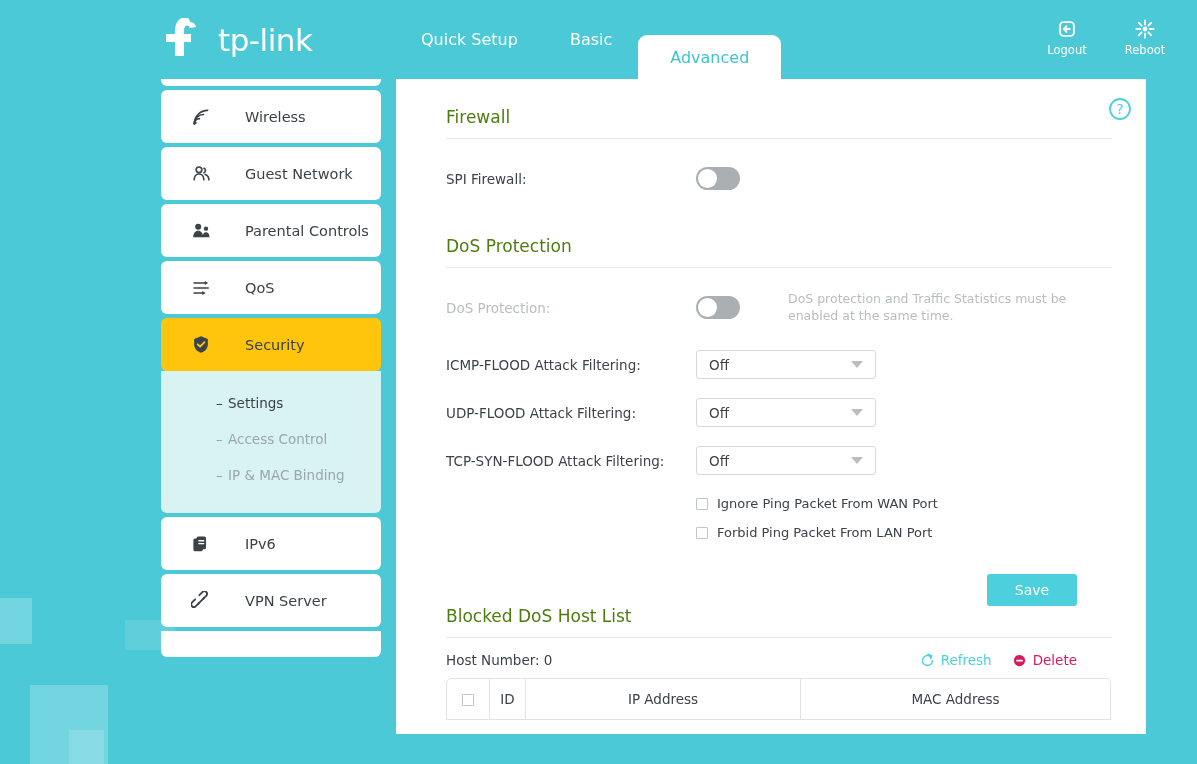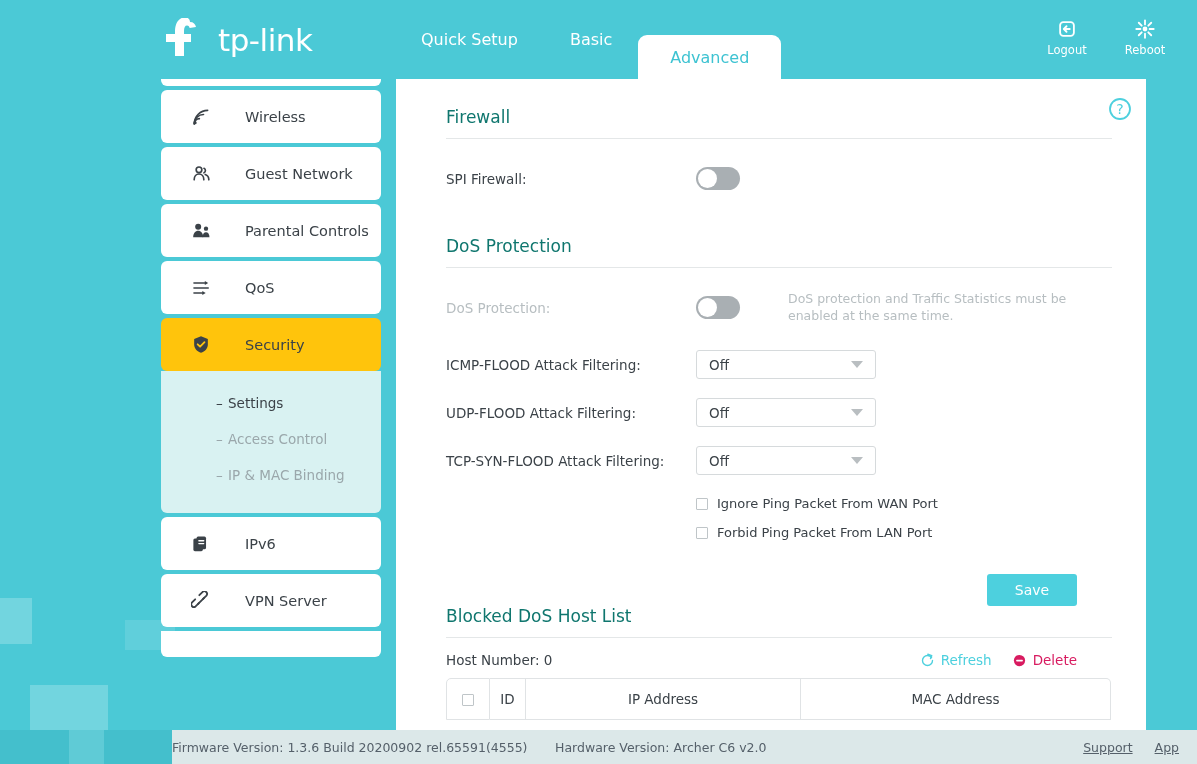--- a/index.html
+++ b/index.html
@@ -56,21 +56,21 @@
   .submenu-item .dash { display: inline-block; width: 12px; color: inherit; }
 
   
   .content {
     position: absolute; left: 396px; top: 79px; width: 750px; bottom: 30px;
     background: #fff; overflow: hidden;
   }
   .content-inner { padding: 28px 34px 0 50px; position: relative; }
   .help-icon { position: absolute; right: 14px; top: 18px; cursor: pointer; }
 
-  .sec-title { font-size: 17px; color: #0f766e; font-weight: 400; padding-bottom: 11px; }
+  .sec-title { font-size: 17px; color: #4d7c0f; font-weight: 400; padding-bottom: 11px; }
   .sec-rule { border-bottom: 1px solid #E4E7E8; margin-bottom: 22px; }
 
   .row { display: flex; align-items: center; min-height: 35px; margin-bottom: 13px; }
   .row-label { width: 250px; font-size: 13.5px; color: #3B4248; flex: none; }
   .row-label.dim { color: #B7BEC1; }
   .row-ctl { flex: none; }
   .row-note { font-size: 12.5px; color: #B7BEC1; line-height: 1.35; margin-left: 48px; max-width: 290px; }
 
   .toggle { width: 44px; height: 23px; border-radius: 12px; background: #A9AFB3; position: relative; cursor: pointer; }
   .toggle .knob { position: absolute; left: 2px; top: 2px; width: 19px; height: 19px; border-radius: 50%; background: #fff; }
@@ -402,24 +402,14 @@
           <th class="th-ip">IP Address</th>
           <th>MAC Address</th>
         </tr>
 
       </tbody>
         </table>
 
     </div>
   </div>
 
-  <div class="footer">
-    <div class="footer-teal"></div>
-    <div class="footer-teal2"></div>
-    <div class="fw">Firmware Version: 1.3.6 Build 20200902 rel.65591(4555)</div>
-    <div class="hw">Hardware Version: Archer C6 v2.0</div>
-    <div class="links">
-      <a>Support</a>
-      <a>App</a>
-    </div>
-  </div>
 
 </div>
 
 </body></html>

